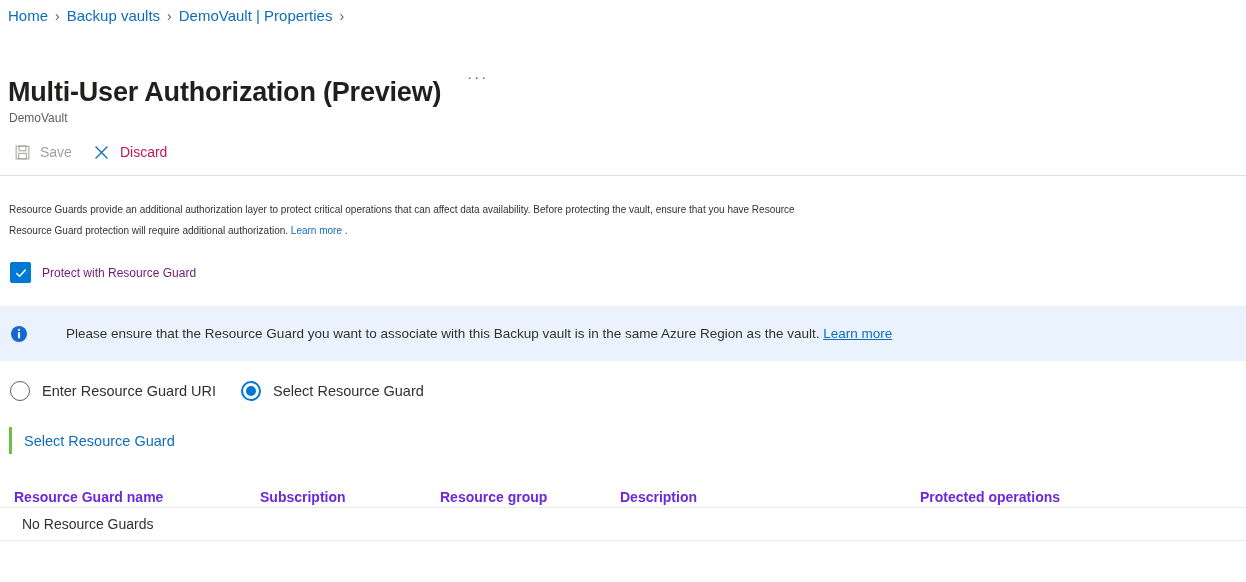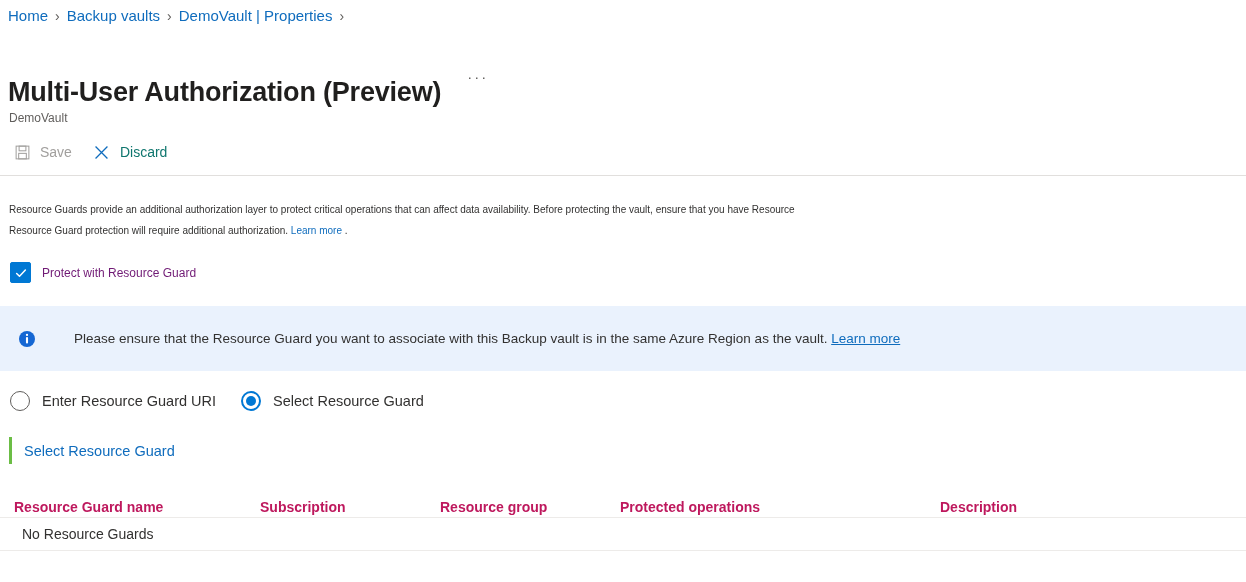--- a/index.html
+++ b/index.html
@@ -88,21 +88,21 @@
     width: 20px;
     height: 20px;
     display: inline-flex;
     align-items: center;
     justify-content: center;
     margin-right: 8px;
   }
   .cmd-label {
     font-size: 14px;
     line-height: 20px;
-    color: #0f766e;
+    color: #be185d;
     white-space: nowrap;
   }
   .cmd.disabled .cmd-label { color: #a19f9d; text-align: right; }
 
   .divider {
     width: 1246px;
     height: 1px;
     background: #e1dfdd;
     margin-top: 9px;
   }
@@ -146,25 +146,25 @@
     font-size: 12px;
     line-height: 20px;
     color: #701a75;
     white-space: nowrap;
   }
 
   
   .infobar {
     margin-top: 23px;
     width: 1246px;
-    height: 65px;
+    height: 55px;
     background: #eaf2fd;
     display: flex;
     align-items: center;
-    padding-left: 18px;
+    padding-left: 10px;
   }
   .info-ico {
     width: 18px;
     height: 18px;
     flex: none;
     display: inline-flex;
     align-items: center;
     justify-content: center;
   }
   .info-text {
@@ -245,21 +245,21 @@
   .thead {
     display: flex;
     align-items: flex-end;
     height: 30px;
     padding-left: 14px;
   }
   .th {
     font-size: 14px;
     line-height: 19px;
     font-weight: 600;
-    color: #be185d;
+    color: #6d28d9;
     white-space: nowrap;
   }
   .trow {
     display: flex;
     align-items: center;
     height: 34px;
     padding-left: 22px;
     border-top: 1px solid #edebe9;
     border-bottom: 1px solid #edebe9;
   }
@@ -356,21 +356,21 @@
   <div class="sectionrow">
     <span class="accent"></span>
     <span class="section-link">Select Resource Guard</span>
   </div>
 
   <div class="tbl">
     <div class="thead">
       <div class="th c0">Resource Guard name</div>
       <div class="th c1">Subscription</div>
       <div class="th c2">Resource group</div>
+      <div class="th c4">Description</div>
       <div class="th c3">Protected operations</div>
-      <div class="th c4">Description</div>
     </div>
     <div class="trow">
       <div class="td">No Resource Guards</div>
     </div>
   </div>
 
 </div>
 
 </body></html>

